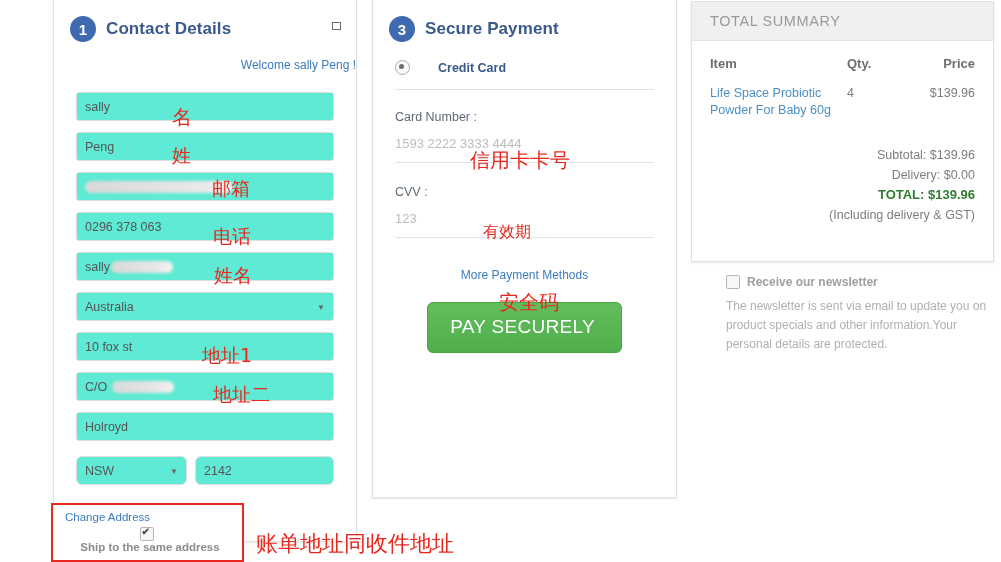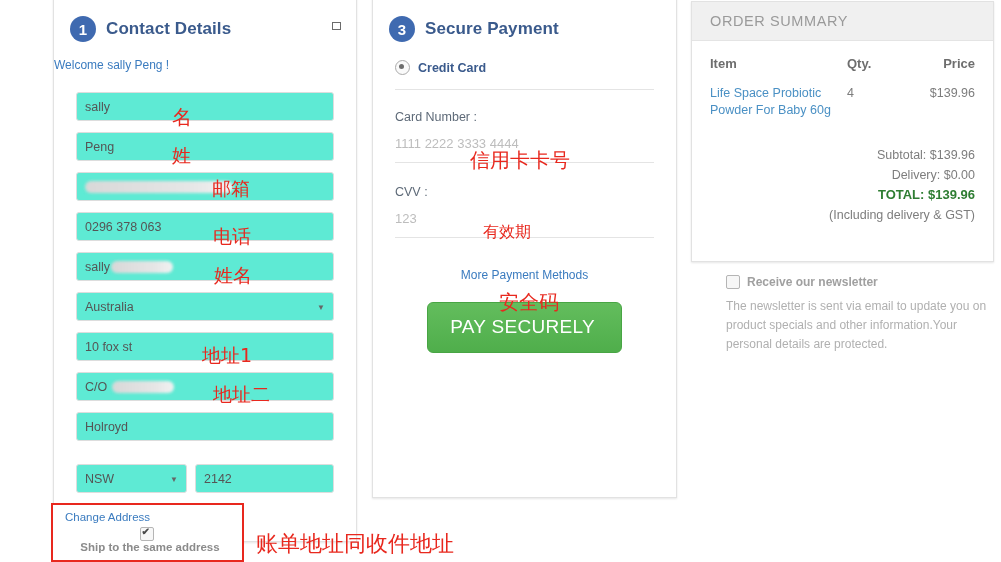--- a/index.html
+++ b/index.html
@@ -63,21 +63,21 @@
   .collapse-icon {
     position: absolute;
     right: 15px;
     top: 32px;
     width: 9px;
     height: 8px;
     border: 1.5px solid #6b6b6b;
     box-sizing: border-box;
   }
   .welcome {
-    text-align: left;
+    text-align: right;
     color: #3a7bbf;
     font-size: 12px;
     margin-top: 16px;
   }
 
   .fields {
     padding: 9px 22px 0 22px;
   }
   .fld {
     position: relative;
@@ -109,22 +109,23 @@
     background: linear-gradient(90deg,#d8d8d8,#e6e6e6 70%,#f2f2f2);
     filter: blur(1.6px);
     vertical-align: middle;
   }
   .row2 {
     display: flex;
     gap: 8px;
     margin-top: 11px;
   }
   .row2 .fld {
-    margin-top: 12px;
+    margin-top: 4px;
     flex: 1 1 0;
+    border-radius: 6px;
   }
   .row2 .fld.state { flex: 0 0 111px; }
 
   
   .change-block {
     position: absolute;
     left: -3px;
     top: 513px;
     width: 193px;
     padding: 6px 7px 7px 12px;
@@ -173,20 +174,21 @@
     border-top: none;
   }
   .pay-body { padding: 0 22px; }
   .radio-line {
     display: flex;
     align-items: center;
     margin-top: 18px;
     font-size: 12.5px;
     font-weight: bold;
     color: #3a5a8c;
+    gap: 20px;
   }
   .radio {
     width: 13px;
     height: 13px;
     border-radius: 50%;
     border: 1px solid #aaa;
     background: #fafafa;
     margin-right: 8px;
     position: relative;
     flex: 0 0 auto;
@@ -382,39 +384,39 @@
 
   <div class="pay-body">
     <div class="radio-line">
       <span class="radio on"></span>
       <span>Credit Card</span>
     </div>
     <div class="hr-top"></div>
 
     <div class="pay-field">
       <div class="pay-label">Card Number :</div>
-      <div class="pay-input">1111 2222 3333 4444</div>
+      <div class="pay-input">1593 2222 3333 4444</div>
     </div>
 
 
     <div class="pay-field">
       <div class="pay-label">CVV :</div>
       <div class="pay-input">123</div>
     </div>
 
     <div class="more-pay">More Payment Methods</div>
 
     <div class="pay-btn-wrap">
       <span class="pay-btn">PAY SECURELY</span>
     </div>
   </div>
 </div>
 
 <div class="card" id="order-card">
-  <div class="os-head">ORDER SUMMARY</div>
+  <div class="os-head">TOTAL SUMMARY</div>
   <div class="os-body">
     <table class="os-table">
       <thead>
         <tr>
           <th>Item</th>
           <th class="qty">Qty.</th>
           <th class="price">Price</th>
         </tr>
       </thead>
       <tbody>

